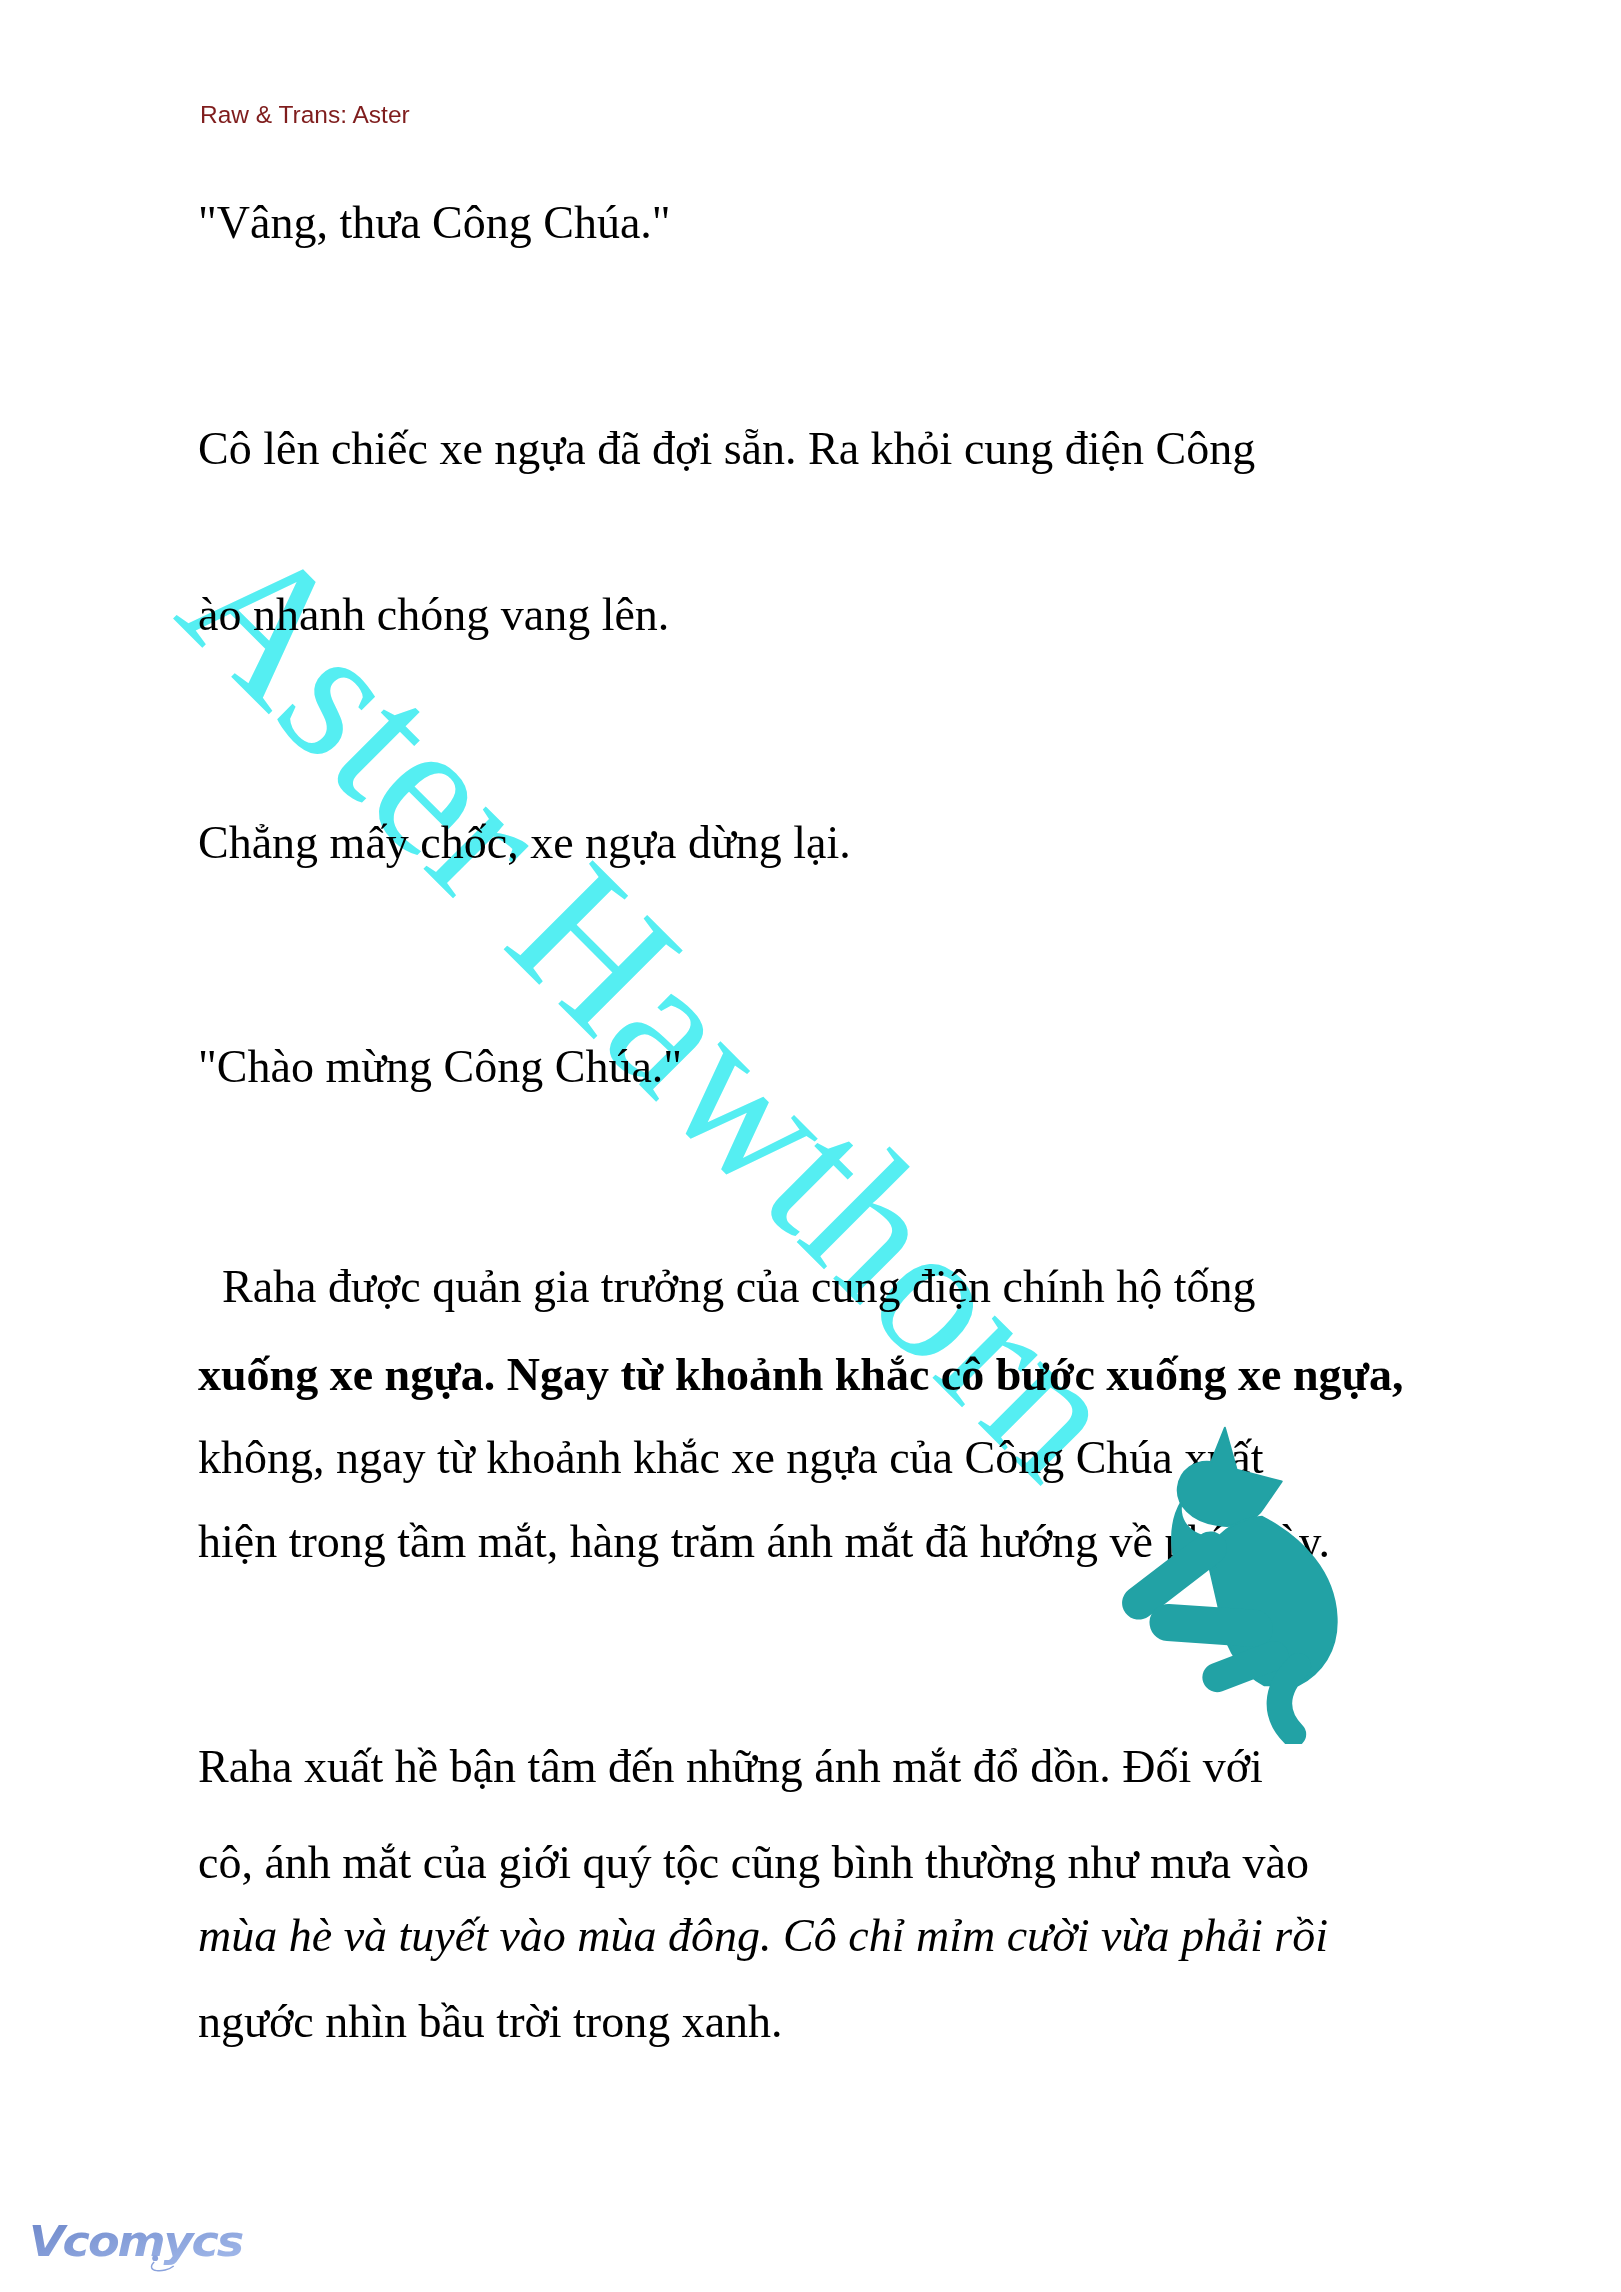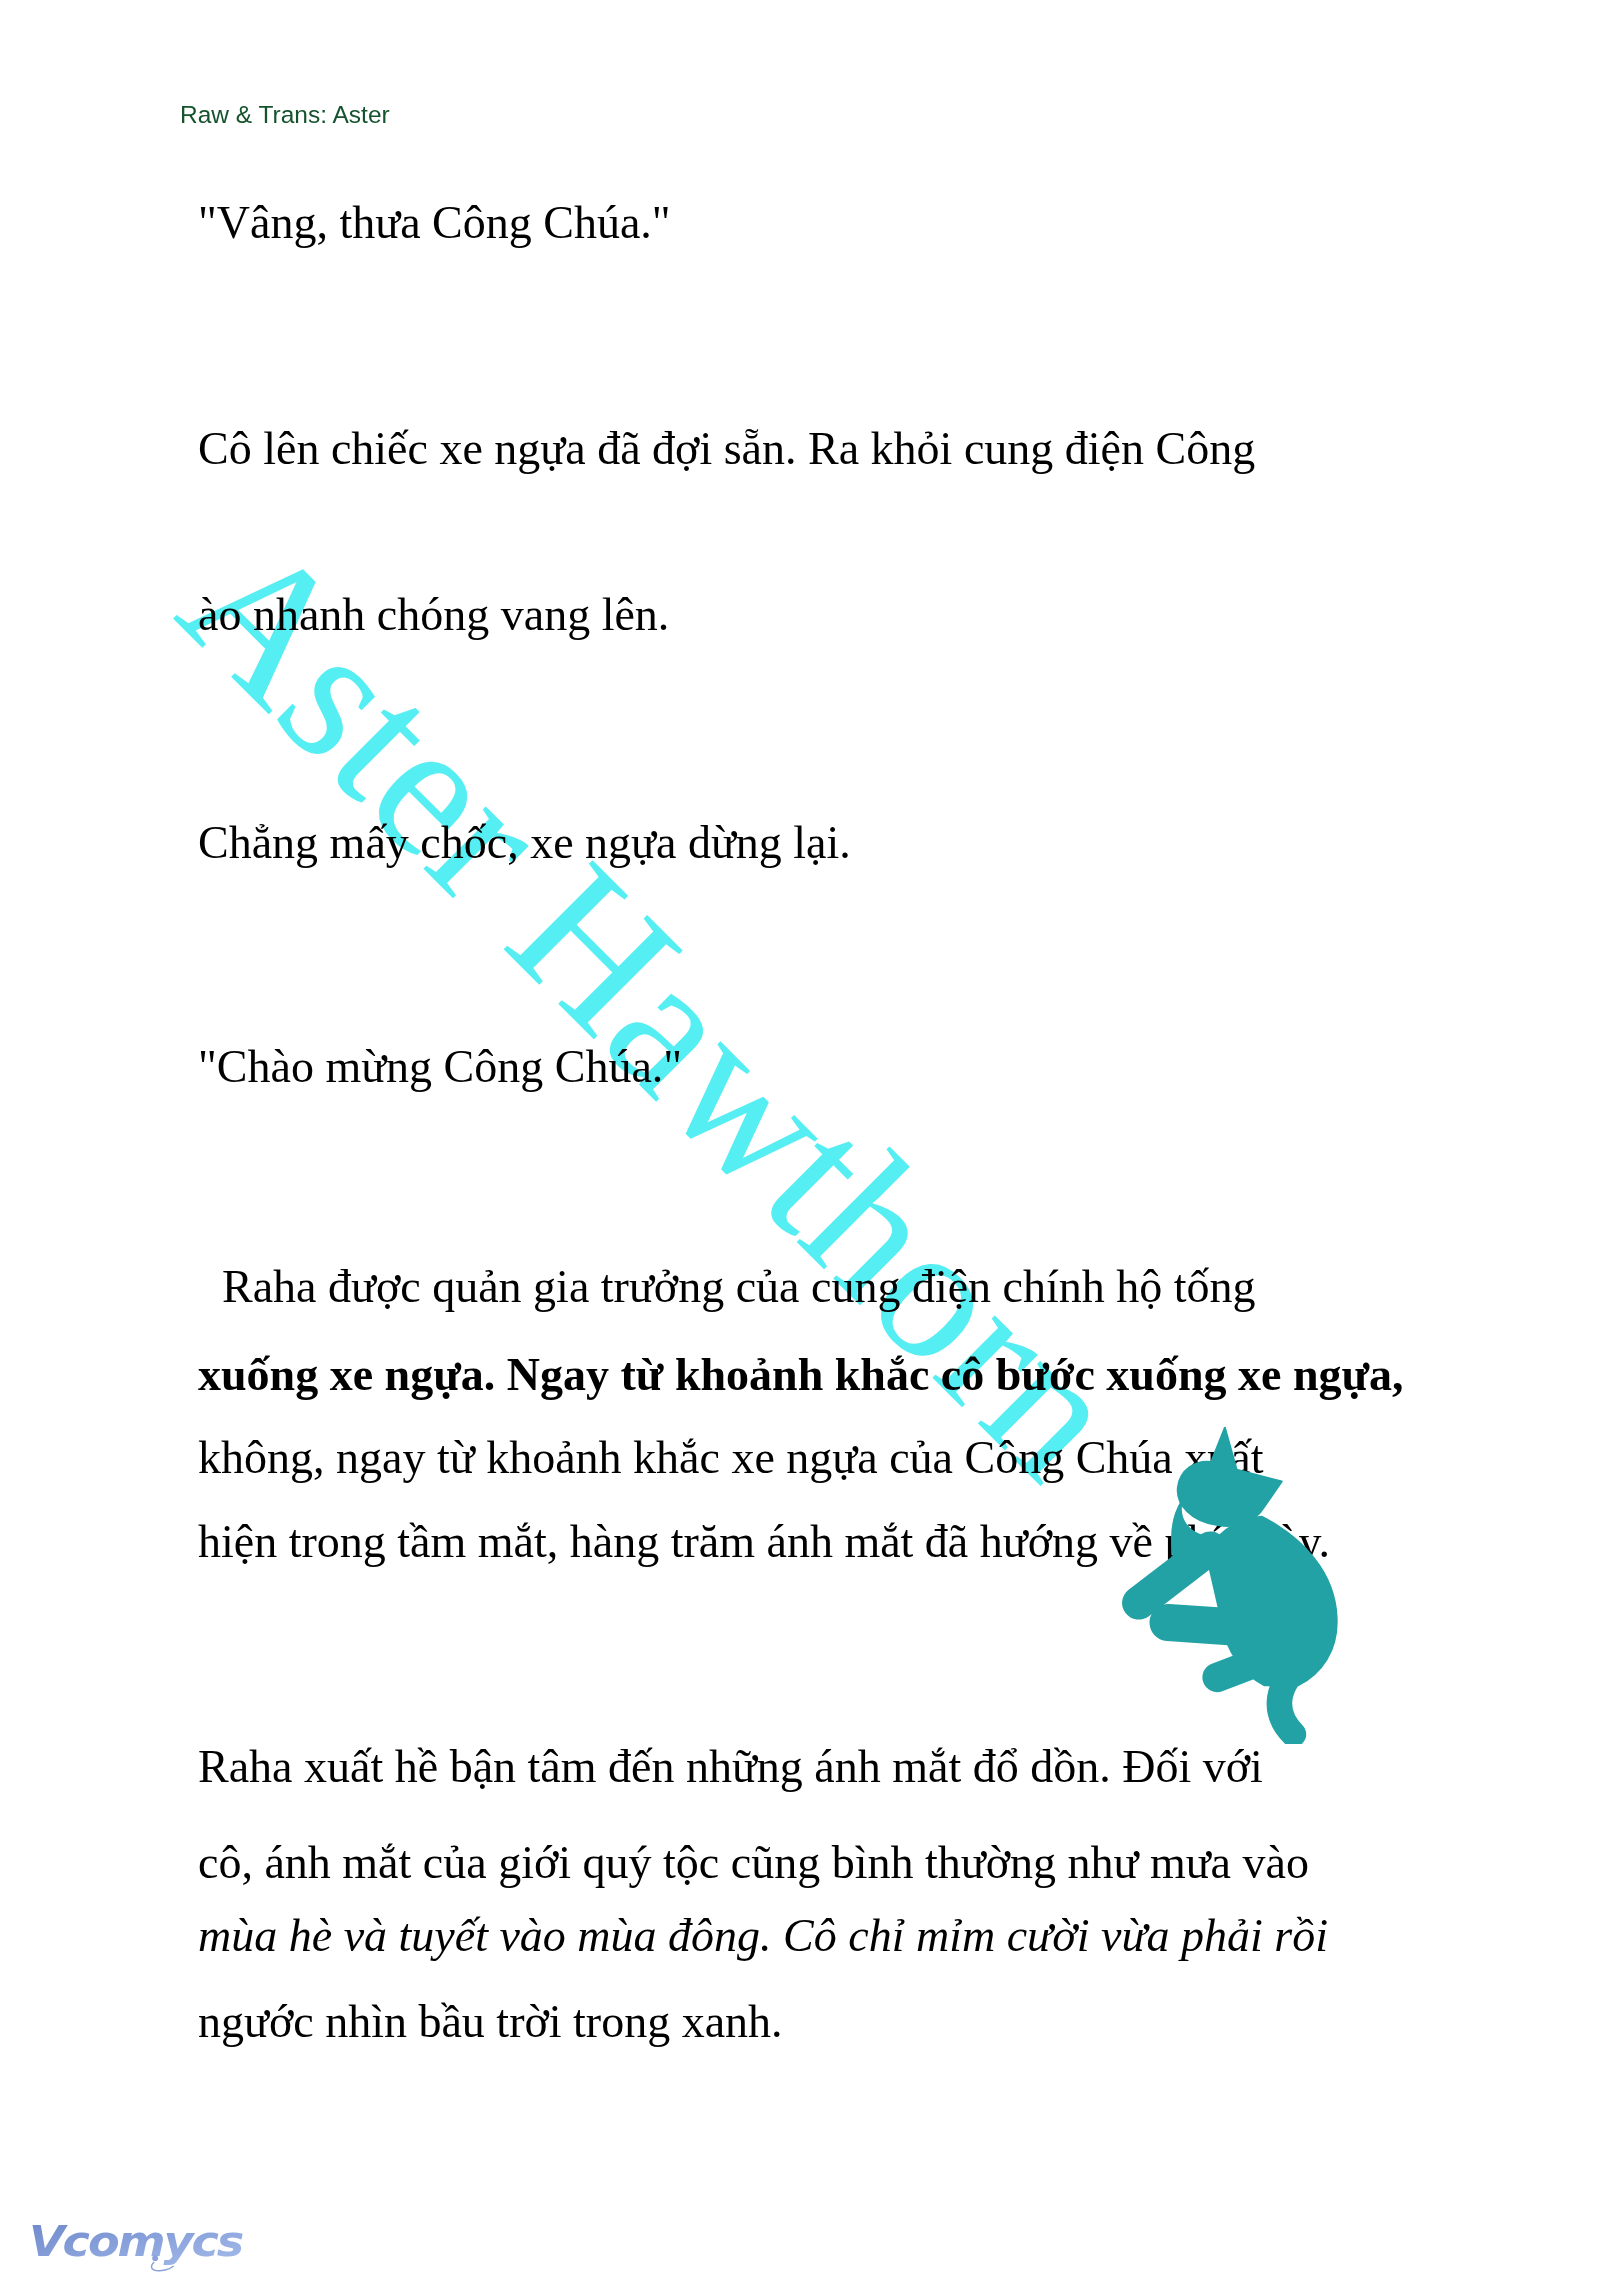--- a/index.html
+++ b/index.html
@@ -9,26 +9,26 @@
     }
     #page {
       position: relative;
       width: 1621px;
       height: 2293px;
       background: #ffffff;
       overflow: hidden;
     }
     .header {
       position: absolute;
-      left: 180px;
+      left: 200px;
       top: 100px;
       font-family: "Liberation Sans", sans-serif;
       font-size: 24.5px;
       line-height: 29px;
-      color: #14532d;
+      color: #7f1d1d;
       white-space: nowrap;
     }
     .line {
       position: absolute;
       left: 198px;
       font-family: "Liberation Serif", serif;
       font-size: 46px;
       line-height: 55px;
       height: 55px;
       color: #000000;

